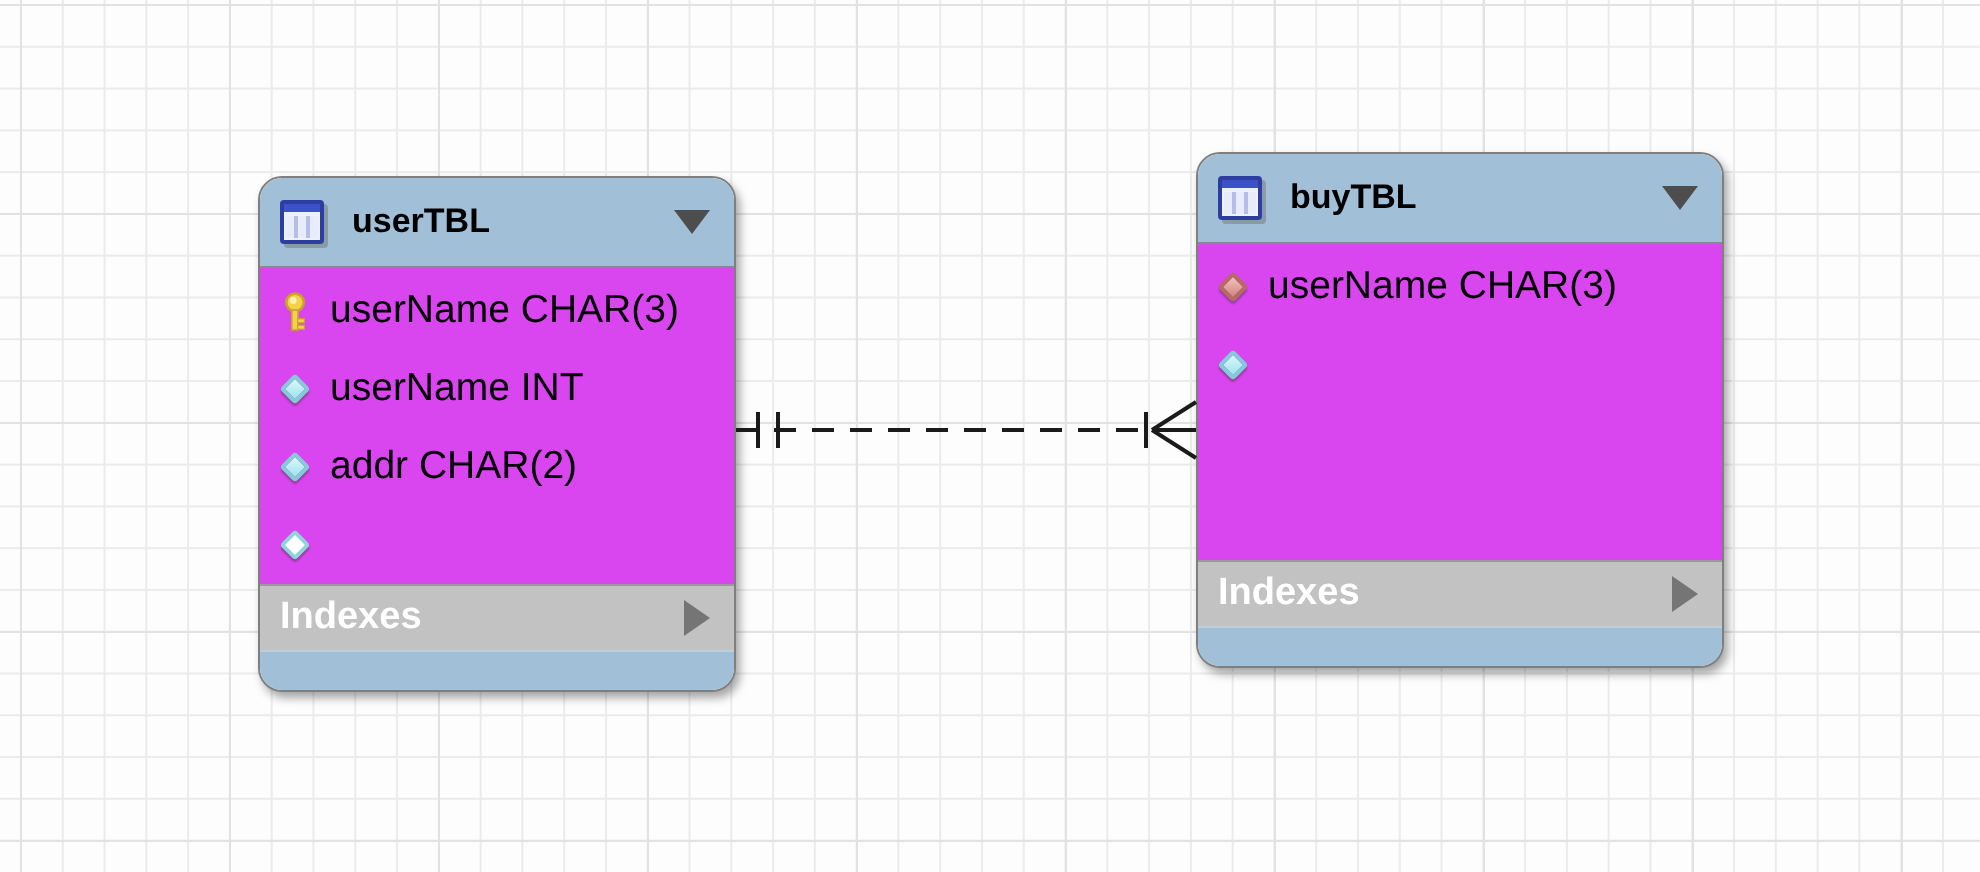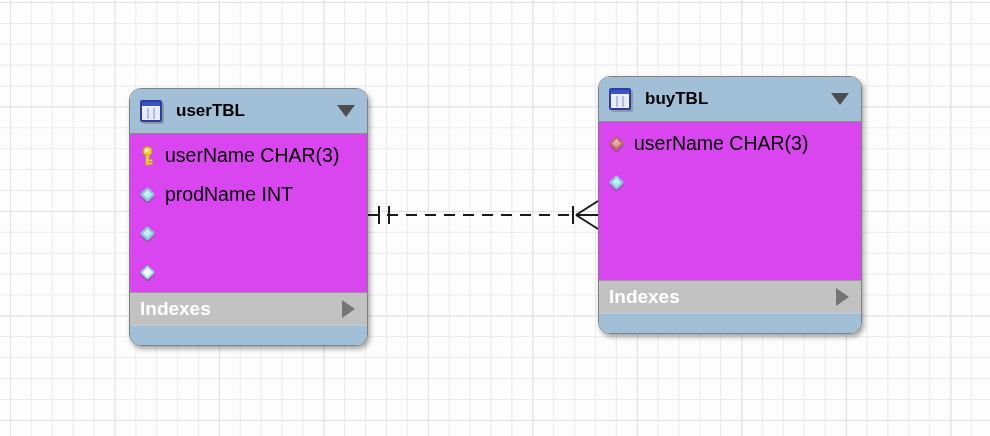--- a/index.html
+++ b/index.html
@@ -89,26 +89,27 @@
             <rect x="8.8" y="13.4" width="3.4" height="2" fill="#f2d24b" stroke="#c9a227" stroke-width="0.6"></rect>
             <rect x="8.8" y="16.6" width="3.4" height="2" fill="#f2d24b" stroke="#c9a227" stroke-width="0.6"></rect>
           </svg>
         </span>
         <span class="row-label">userName CHAR(3)</span>
       </div>
       <div class="tbl-row">
         <span class="icon-slot">
             <span class="diamond filled"></span>
           </span>
-        <span class="row-label">prodName INT</span>
+        <span class="row-label">userName INT</span>
       </div>
       <div class="tbl-row">
         <span class="icon-slot">
             <span class="diamond filled"></span>
           </span>
+        <span class="row-label">addr CHAR(2)</span>
       </div>
       <div class="tbl-row">
         <span class="icon-slot">
             <span class="diamond hollow"></span>
           </span>
       </div>
     </div>
     <div class="tbl-indexes">
       <span class="indexes-label">Indexes</span>
       <span class="tri-right"></span>

